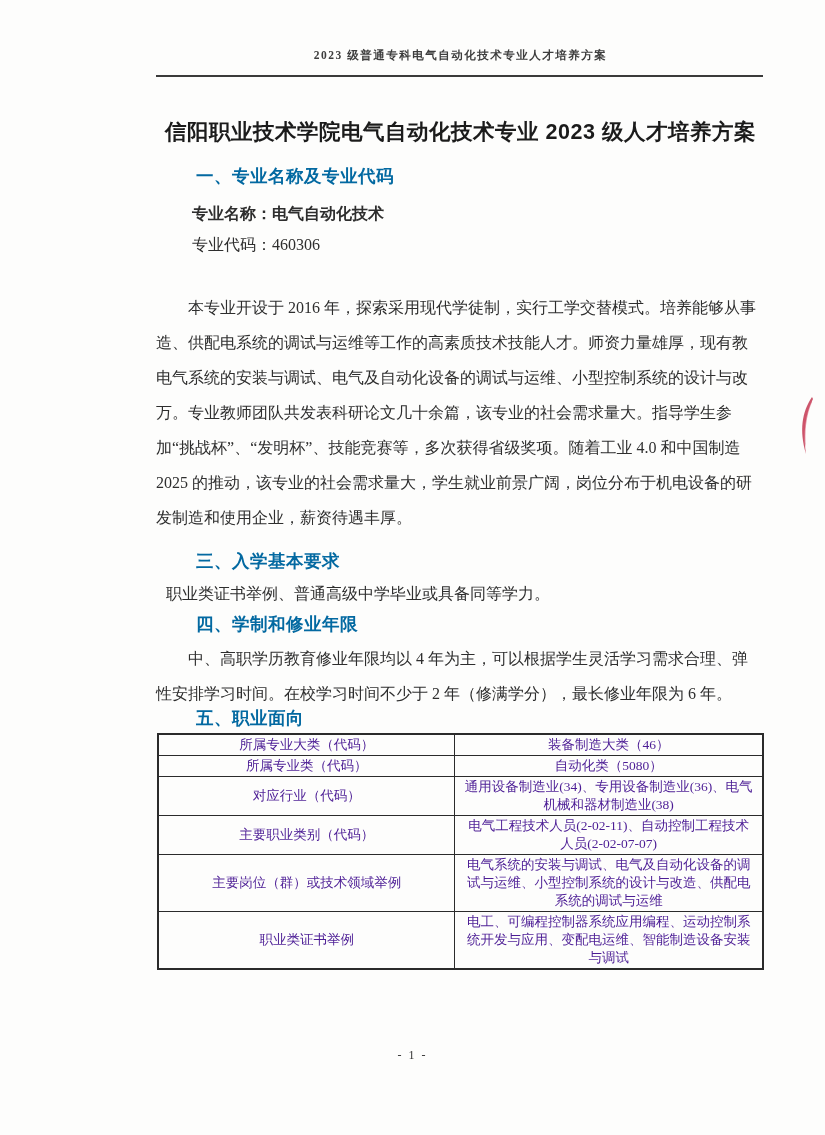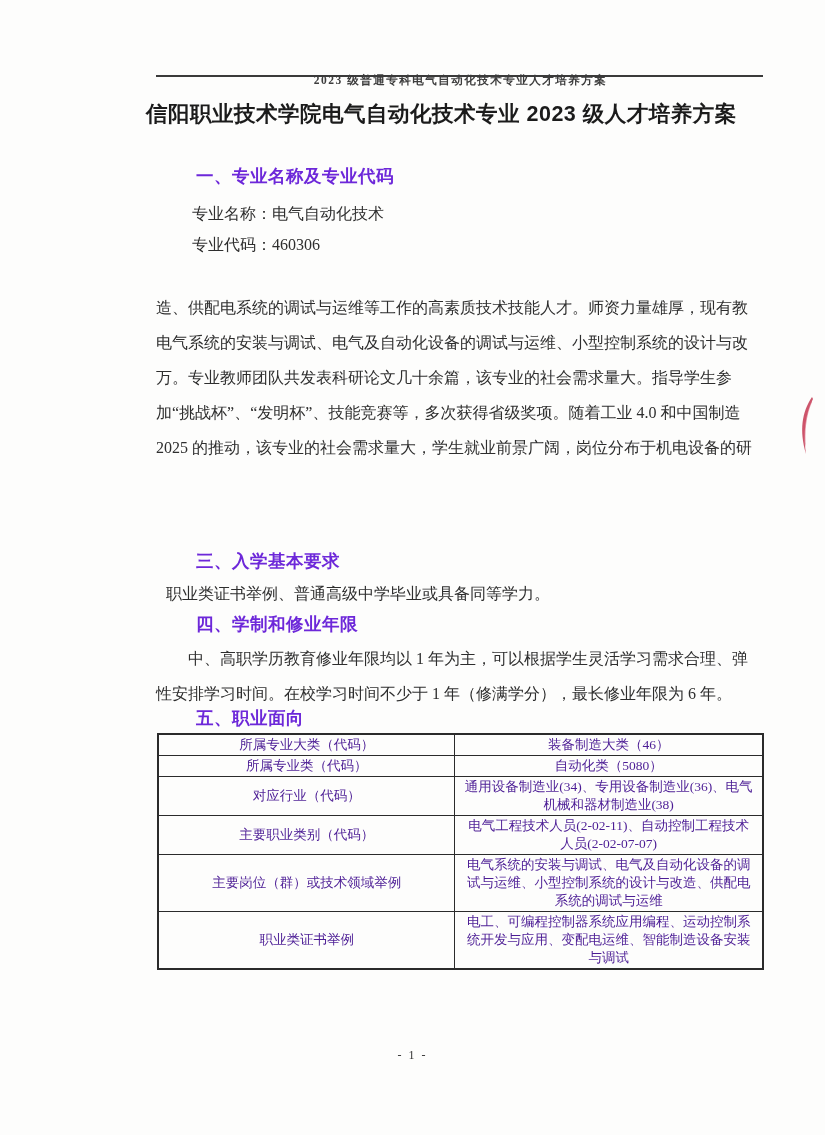--- a/index.html
+++ b/index.html
@@ -15,52 +15,52 @@
     width:825px;height:1135px;
     background:#fdfdfc;
     overflow:hidden;
   }
   
   .running-header{
     position:absolute;left:156px;top:48px;width:609px;
     text-align:center;
     font-size:11.5px;font-weight:bold;color:#3d3d3d;
     letter-spacing:1.5px;
-    margin-top:25px;
   }
   .header-rule{
     position:absolute;left:156px;top:75px;width:607px;height:1.5px;
     background:#3a3a3a;
   }
   
   .doc-title{
-    position:absolute;left:146px;top:99px;width:629px;
+    position:absolute;left:146px;top:117px;width:629px;
+    text-align:center;
     font-family:"Liberation Sans","DejaVu Sans",sans-serif;
     font-size:21.5px;font-weight:bold;color:#1b1b1b;
     letter-spacing:0.5px;
   }
   
   .sec-heading{
     position:absolute;left:156px;width:609px;
     font-family:Liberation Serif, serif;
-    font-size:17.5px;font-weight:bold;color:#6d28d9;
+    font-size:17.5px;font-weight:bold;color:#0369a1;
     padding-left:40px;box-sizing:border-box;
     letter-spacing:0.5px;
   }
   .h-s1{top:164px;}
   .h-s2{top:259px;}
   .h-s3{top:549px;}
   .h-s4{top:612px;}
   .h-s5{top:706px;}
   
   .body-line{
     font-size:16px;line-height:31px;color:#2e2e2e;
     white-space:nowrap;
   }
-  .kv-line1{position:absolute;left:156px;top:198px;width:609px;}
+  .kv-line1{position:absolute;left:156px;top:198px;width:609px;font-weight:bold;}
   .kv-line2{position:absolute;left:156px;top:229px;width:609px;}
   .kv-line1 .body-line,.kv-line2 .body-line{padding-left:36px;}
   .para{
     position:absolute;left:156px;width:620px;
     font-size:16px;color:#2e2e2e;
   }
   .para .pline{line-height:35px;white-space:nowrap;}
   .para-s2{top:290px;}
   .para-s4{top:641px;}
   .indent-2{padding-left:32px;}
@@ -105,36 +105,38 @@
 
   <div class="sec-heading h-s1">一、专业名称及专业代码</div>
   <div class="kv-line1">
     <div class="body-line">专业名称：电气自动化技术</div>
   </div>
   <div class="kv-line2">
     <div class="body-line">专业代码：460306</div>
   </div>
 
   <div class="para para-s2">
+    <div class="pline indent-2">本专业开设于 2016 年，探索采用现代学徒制，实行工学交替模式。培养能够从事</div>
     <div class="pline">造、供配电系统的调试与运维等工作的高素质技术技能人才。师资力量雄厚，现有教</div>
     <div class="pline">电气系统的安装与调试、电气及自动化设备的调试与运维、小型控制系统的设计与改</div>
     <div class="pline">万。专业教师团队共发表科研论文几十余篇，该专业的社会需求量大。指导学生参</div>
     <div class="pline">加“挑战杯”、“发明杯”、技能竞赛等，多次获得省级奖项。随着工业 4.0 和中国制造</div>
     <div class="pline">2025 的推动，该专业的社会需求量大，学生就业前景广阔，岗位分布于机电设备的研</div>
+    <div class="pline">发制造和使用企业，薪资待遇丰厚。</div>
   </div>
 
   <div class="sec-heading h-s3">三、入学基本要求</div>
   <div class="s3-body">
     <div class="body-line indent-1">职业类证书举例、普通高级中学毕业或具备同等学力。</div>
   </div>
 
   <div class="sec-heading h-s4">四、学制和修业年限</div>
   <div class="para para-s4">
-    <div class="pline indent-2">中、高职学历教育修业年限均以 1 年为主，可以根据学生灵活学习需求合理、弹</div>
-    <div class="pline">性安排学习时间。在校学习时间不少于 1 年（修满学分），最长修业年限为 6 年。</div>
+    <div class="pline indent-2">中、高职学历教育修业年限均以 4 年为主，可以根据学生灵活学习需求合理、弹</div>
+    <div class="pline">性安排学习时间。在校学习时间不少于 2 年（修满学分），最长修业年限为 6 年。</div>
   </div>
 
   <div class="sec-heading h-s5">五、职业面向</div>
 
   <table class="career-table">
     <tbody>
       <tr>
         <td class="col-label">所属专业大类（代码）</td>
         <td class="col-value">装备制造大类（46）</td>
       </tr>

